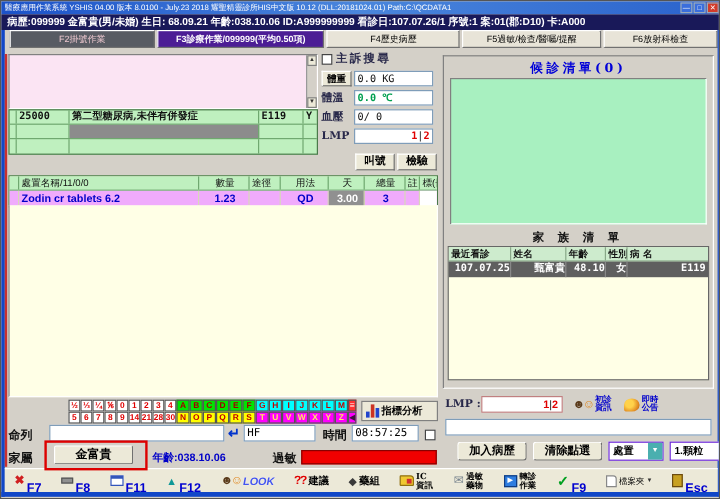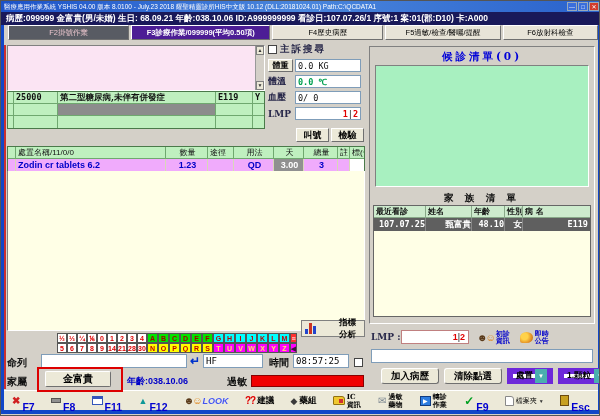--- a/index.html
+++ b/index.html
@@ -127,42 +127,42 @@
   .face1 { color:#5A3A1A; } .face2 { color:#E08820; }
   .megaphone { width:13px; height:11px; border-radius:50% 50% 50% 20%;
     background:radial-gradient(circle at 35% 40%, #FFD24A 30%, #E08820 70%, #8A5010);
     display:inline-block; }
   #rtextfield { position:absolute; left:2px; top:320px; width:222px; height:14px;
     background:#fff; border:1px solid #7F9DB9; }
   #rbuttons { position:absolute; left:12px; top:339px; width:252px; display:flex; gap:5px; }
   .rbtn { height:16px; font-family:"DejaVu Serif", serif; font-weight:bold;
     font-size:9.5px; line-height:14px; border-radius:3px; }
   .rbtn.b1{width:58px;} .rbtn.b2{width:58px;}
-  .selbox { height:16px; background:#fff; border:6px solid #6d28d9; display:flex;
+  .selbox { height:16px; background:#fff; border:1px solid #6d28d9; display:flex;
     align-items:center; font-size:8.5px; }
   .selbox .seltext { flex:1; padding-left:3px; font-family:"DejaVu Serif", serif; font-weight:bold; }
   .selarrow { width:12px; height:14px; background:#4AAFAF; color:#fff; font-size:6px;
     line-height:14px; text-align:center; }
   .selbox.s1{width:46px;} .selbox.s2{width:54px;}
 
   
   #keypad { position:absolute; left:56px; top:332px; }
   .kr { height:10px; white-space:nowrap; }
   .kr span { display:inline-block; height:10px; font-size:7px; line-height:9px;
     text-align:center; font-weight:bold; border:1px solid #555; vertical-align:top;
     overflow:hidden; }
   .kr span.num{ width:10px; background:#fff; color:#E00000; }
   .kr span.g  { width:11px; background:#00E400; color:#A00000; }
   .kr span.cy { width:11px; background:#00FFFF; color:#C00000; }
   .kr span.ye { width:11px; background:#FFFF00; color:#C00000; }
   .kr span.mg { width:11px; background:#FF00FF; color:#FFE860; }
   .kr span.rd { width:7px;  background:#FF3030; color:#fff; }
   .kr span.ar { width:7px;  background:#FF00FF; color:#401040; }
-  #indicatorbtn { position:absolute; left:300px; top:319px; width:64px; height:17px;
-    background:#ECE9D8; border:1px solid #808080; display:flex; align-items:center;gap:21px; }
+  #indicatorbtn { position:absolute; left:300px; top:333px; width:64px; height:17px;
+    background:#ECE9D8; border:1px solid #808080; display:flex; align-items:center; }
   .bars { display:inline-flex; align-items:flex-end; gap:1px; height:11px; margin:0 2px 0 3px; }
   .bars i { display:block; width:3px; background:#2244CC; }
   .bars i.b1{height:5px;} .bars i.b2{height:11px; background:#CC3322;} .bars i.b3{height:8px;}
   #indicatorbtn .txt { font-family:"DejaVu Serif", serif; font-weight:bold; font-size:8.5px; }
 
   .srlabel { position:absolute; font-family:"DejaVu Serif", serif; font-weight:bold;
     font-size:10px; color:#111; }
   .sunkfield { position:absolute; background:#fff; border:1px solid #7F9DB9;
     font-size:9px; line-height:12px; padding:0 2px;
     font-family:"DejaVu Sans Mono", monospace; }

